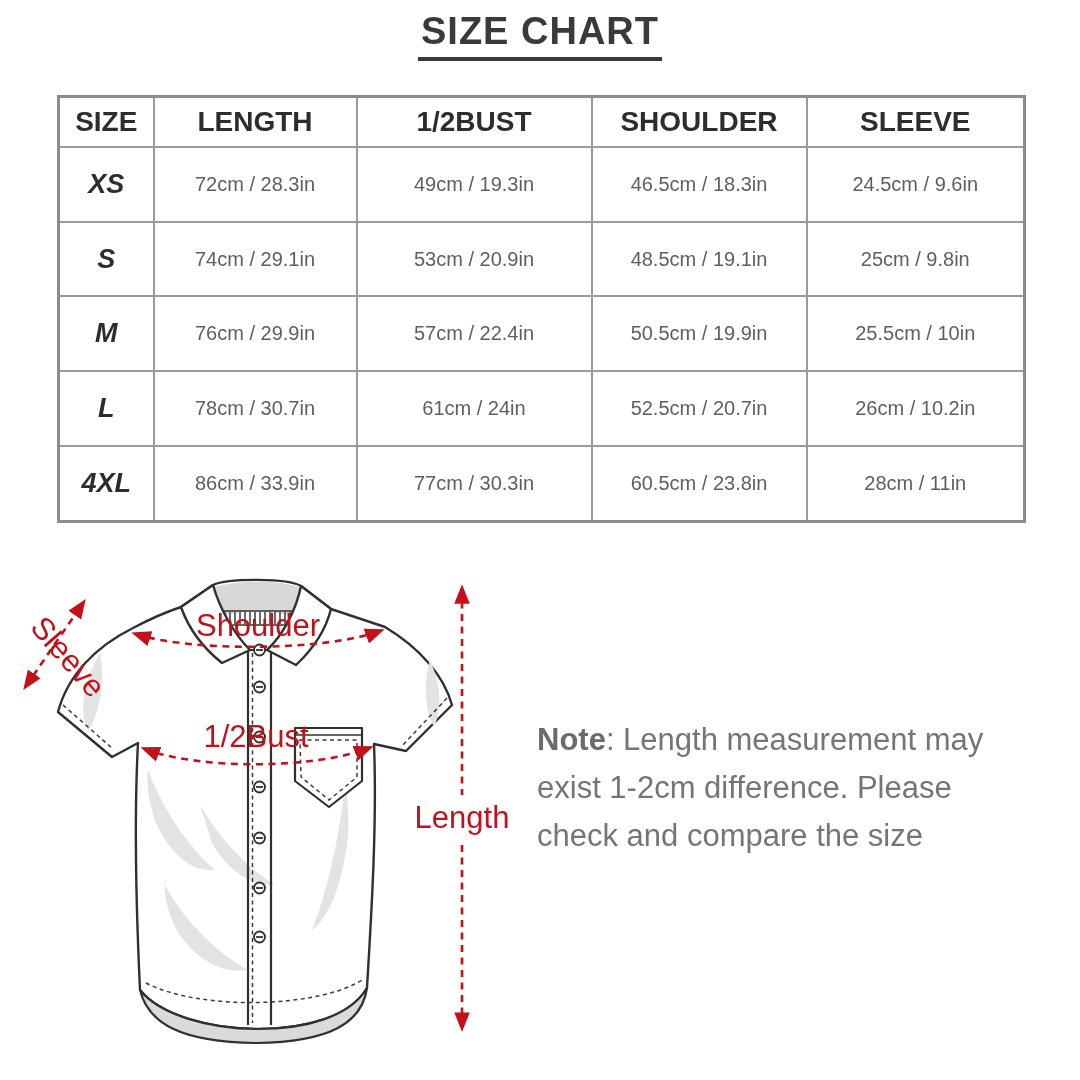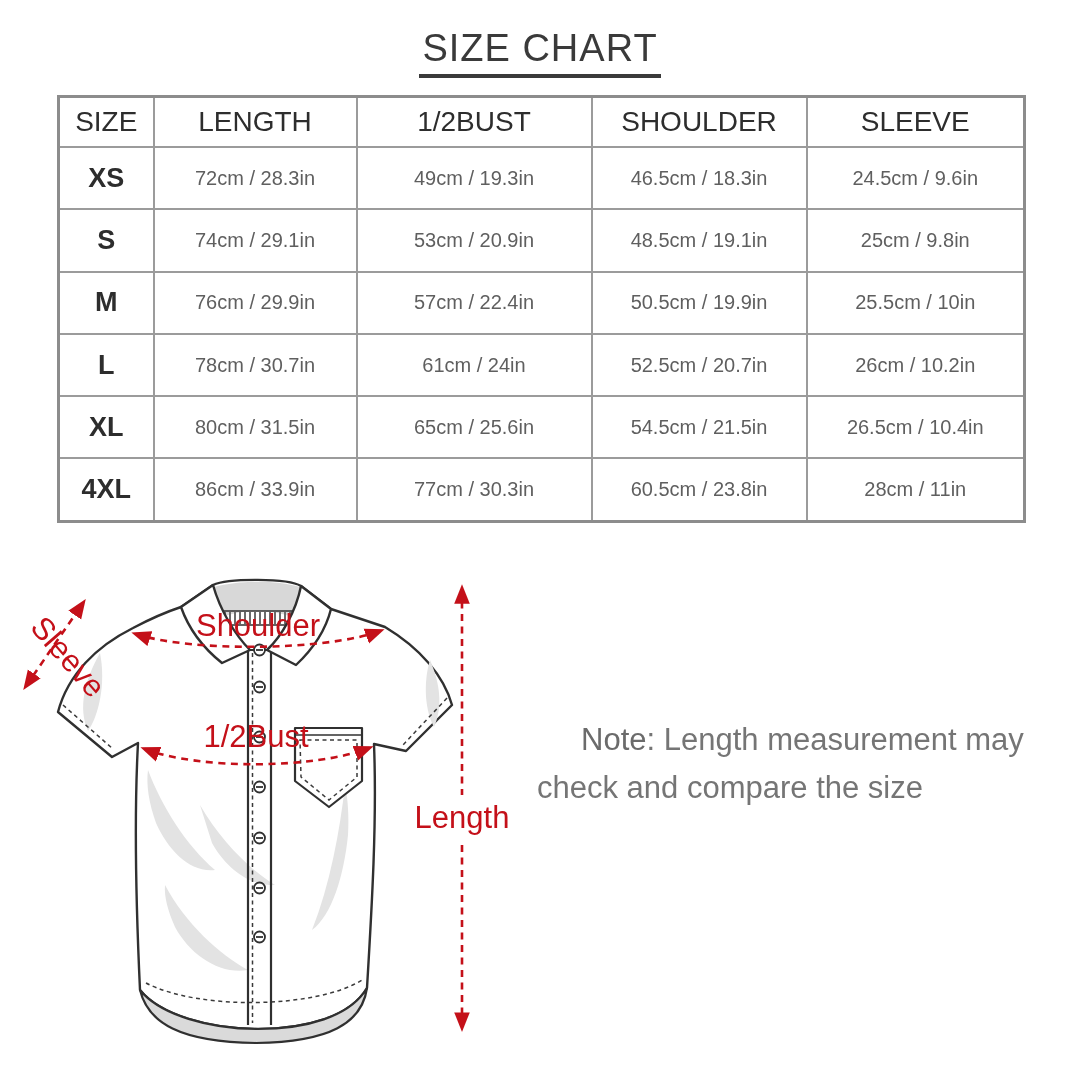--- a/index.html
+++ b/index.html
@@ -3,53 +3,53 @@
 <meta charset="utf-8">
 <style>
   html,body{margin:0;padding:0;}
   body{
     width:1080px;height:1080px;position:relative;background:#ffffff;
     font-family:"Liberation Sans",sans-serif;overflow:hidden;
   }
   
   .title-wrap{position:absolute;top:0;left:0;width:1080px;text-align:center;}
   .title{
-    display:inline-block;margin-top:27px;font-size:38px;font-weight:normal;
+    display:inline-block;margin-top:10px;font-size:38px;font-weight:bold;
     color:#3a3a3a;letter-spacing:1px;border-bottom:4px solid #3a3a3a;
     padding:0 3px 4px 3px;
   }
   
   .size-table{
     position:absolute;left:57px;top:95px;width:966px;height:428px;
     border-collapse:collapse;table-layout:fixed;
     border:3px solid #8c8c8c;
   }
   .size-table th,.size-table td{
     border:2px solid #9b9b9b;text-align:center;vertical-align:middle;
     padding:0;overflow:hidden;white-space:nowrap;
   }
-  .size-table th{font-size:28px;font-weight:normal;color:#2d2d2d;height:48px;}
+  .size-table th{font-size:28px;font-weight:bold;color:#2d2d2d;height:48px;}
   .size-table td{font-size:20px;color:#5f5f5f;height:47px;}
-  .size-table td.size-cell{font-weight:bold;color:#2d2d2d;font-size:27px;}
+  .size-table td.size-cell{font-weight:bold;color:#2d2d2d;font-size:27px;font-style:italic;}
   
   .shirt-svg{position:absolute;left:0;top:555px;width:540px;height:505px;}
   .outline{fill:#ffffff;stroke:#303030;stroke-width:2.4;stroke-linejoin:round;}
   .thin{fill:none;stroke:#303030;stroke-width:1.5;}
   .stitch{fill:none;stroke:#3a3a3a;stroke-width:1.5;stroke-dasharray:4 3.5;}
   .fold{fill:#e3e3e3;stroke:none;}
   .gray-fill{fill:#d8d8d8;stroke:none;}
   .hem{fill:#dadada;stroke:#303030;stroke-width:2.2;}
   .redline{fill:none;stroke:#c41019;stroke-width:2.6;stroke-dasharray:7 5.5;}
   .redlabel{fill:#c41019;font-size:31px;font-family:"Liberation Sans",sans-serif;}
   
   .note{
     position:absolute;left:537px;top:716px;width:490px;
     font-size:31px;line-height:48px;color:#757575;
   }
-  .note-label{font-weight:normal;color:#6b6b6b;margin-left:44px;}
+  .note-label{font-weight:bold;color:#6b6b6b;}
 </style>
 </head>
 <body>
 
 <div class="title-wrap">
   <div class="title">SIZE CHART</div>
 </div>
 
 <table class="size-table">
   <colgroup>
@@ -89,27 +89,20 @@
       <td>57cm / 22.4in</td>
       <td>50.5cm / 19.9in</td>
       <td>25.5cm / 10in</td>
     </tr>
     <tr>
       <td class="size-cell">L</td>
       <td>78cm / 30.7in</td>
       <td>61cm / 24in</td>
       <td>52.5cm / 20.7in</td>
       <td>26cm / 10.2in</td>
-    </tr>
-    <tr>
-      <td class="size-cell">XL</td>
-      <td>80cm / 31.5in</td>
-      <td>65cm / 25.6in</td>
-      <td>54.5cm / 21.5in</td>
-      <td>26.5cm / 10.4in</td>
     </tr>
     <tr>
       <td class="size-cell">4XL</td>
       <td>86cm / 33.9in</td>
       <td>77cm / 30.3in</td>
       <td>60.5cm / 23.8in</td>
       <td>28cm / 11in</td>
     </tr>
   </tbody>
 </table>
@@ -191,14 +184,15 @@
     <text class="redlabel" x="258" y="81" text-anchor="middle">Shoulder</text>
     <text class="redlabel" x="256" y="192" text-anchor="middle">1/2Bust</text>
     <text class="redlabel" x="462" y="273" text-anchor="middle">Length</text>
   </g>
 </svg>
 
 <div class="note">
   <div>
     <span class="note-label">Note</span><span>: Length measurement may</span>
   </div>
+  <div>exist 1-2cm difference. Please</div>
   <div>check and compare the size</div>
 </div>
 
 </body></html>

